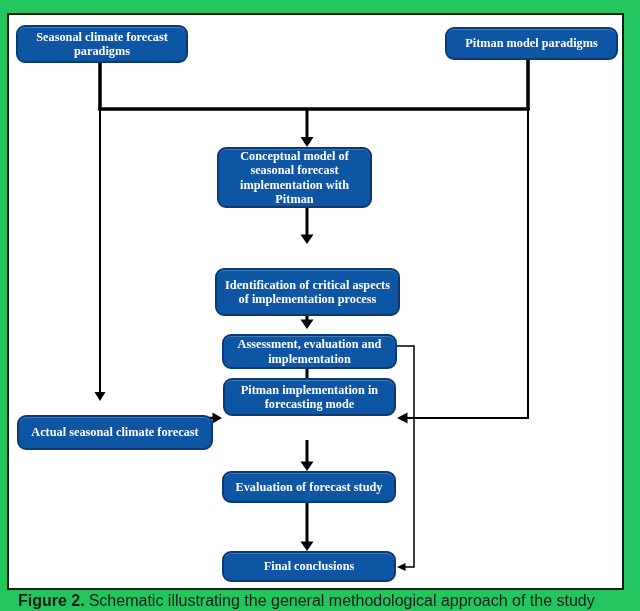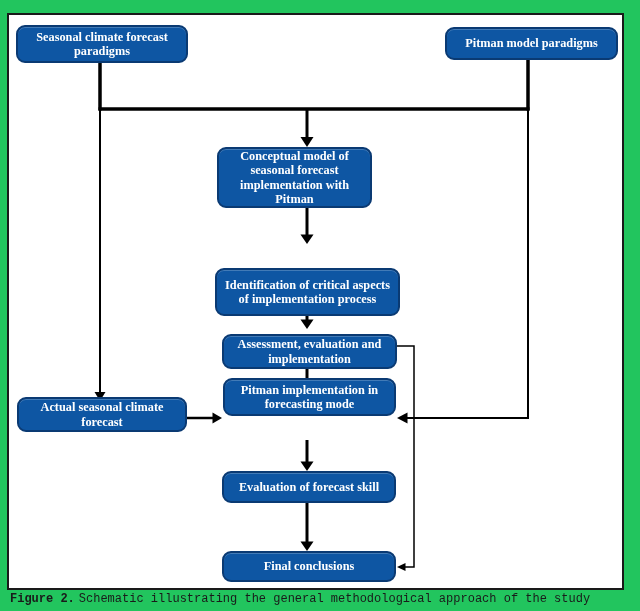--- a/index.html
+++ b/index.html
@@ -46,30 +46,30 @@
     padding:2px 4px;
     box-sizing:border-box;
     box-shadow:inset 0 1px 0 rgba(255,255,255,0.22);
   }
   .node.one-line{white-space:nowrap;}
   #n-seasonal        {left:16px;  top:25px;  width:172px; height:38px;}
   #n-pitman-paradigms{left:445px; top:27px;  width:173px; height:33px;}
   #n-conceptual      {left:217px; top:147px; width:155px; height:61px;}
   #n-identification  {left:215px; top:244px; width:185px; height:48px;margin-top:24px;}
   #n-assessment      {left:222px; top:334px; width:175px; height:35px;}
-  #n-actual          {left:17px;  top:397px; width:170px; height:35px;}
+  #n-actual          {left:17px;  top:415px; width:196px; height:35px;}
   #n-pitman-impl     {left:223px; top:378px; width:173px; height:38px;}
   #n-evaluation      {left:222px; top:471px; width:174px; height:32px;}
   #n-final           {left:222px; top:551px; width:174px; height:31px;}
   #caption{
     position:absolute;
-    left:10px;top:592px;width:604px;
+    left:18px;top:592px;width:604px;
     z-index:2;
-    font-family:Liberation Mono, monospace;
-    font-size:12px;
+    font-family:Liberation Sans, sans-serif;
+    font-size:16px;
     color:var(--caption-color);
   }
   #caption .cap-label{font-weight:700;}
   #caption .cap-text{margin-left:4px;}
   svg line, svg polyline{stroke:var(--line-color);fill:none;}
   svg polygon{fill:var(--line-color);stroke:none;}
 </style>
 </head>
 <body>
 
@@ -136,21 +136,21 @@
 
   <div class="node" id="n-actual">
     <span>Actual seasonal climate forecast</span>
   </div>
 
   <div class="node" id="n-pitman-impl">
     <span>Pitman implementation in forecasting mode</span>
   </div>
 
   <div class="node one-line" id="n-evaluation">
-    <span>Evaluation of forecast skill</span>
+    <span>Evaluation of forecast study</span>
   </div>
 
   <div class="node one-line" id="n-final">
     <span>Final conclusions</span>
   </div>
 
   <div id="caption">
     <span class="cap-label">Figure 2.</span><span class="cap-text">Schematic illustrating the general methodological approach of the study</span>
   </div>
 

